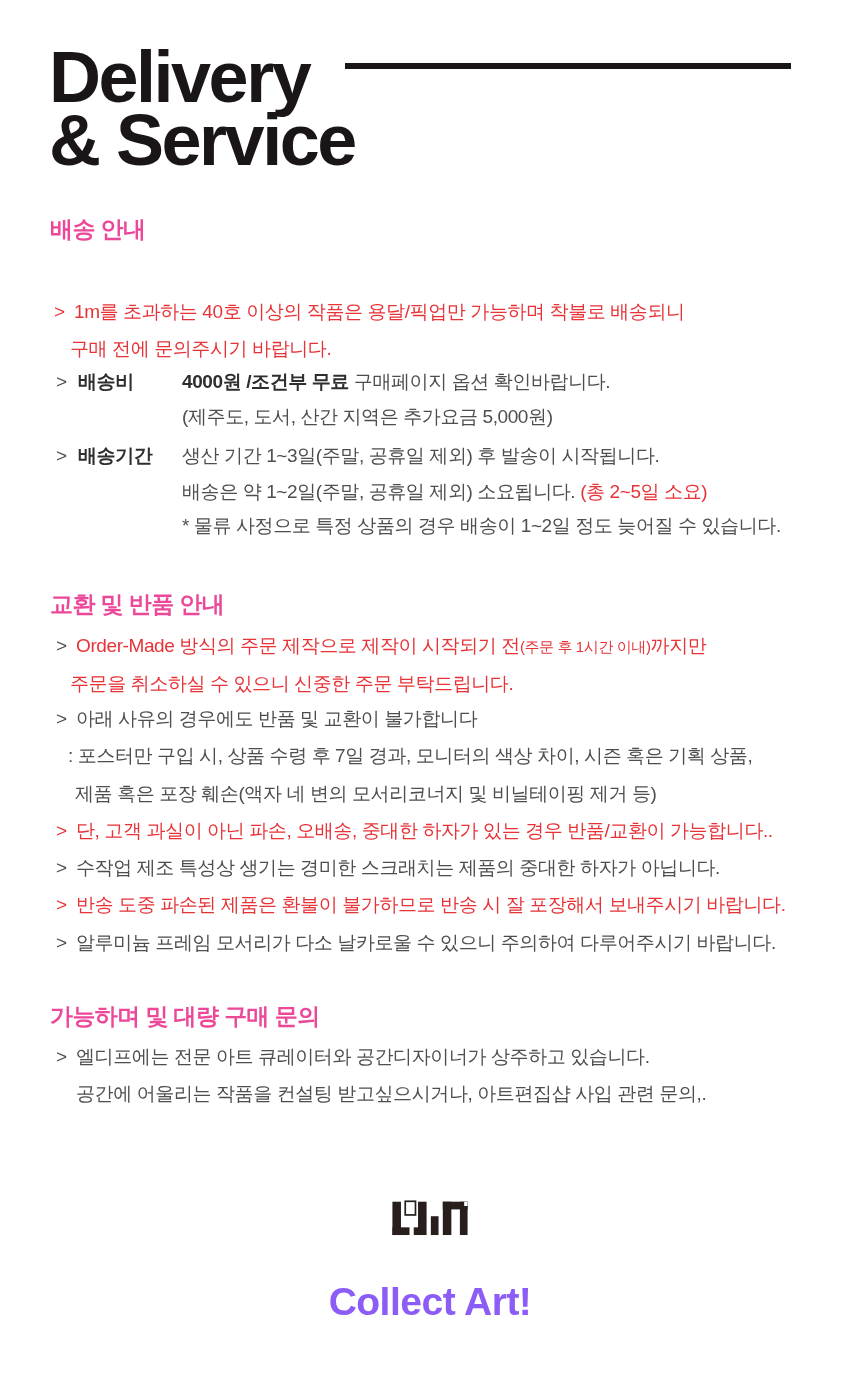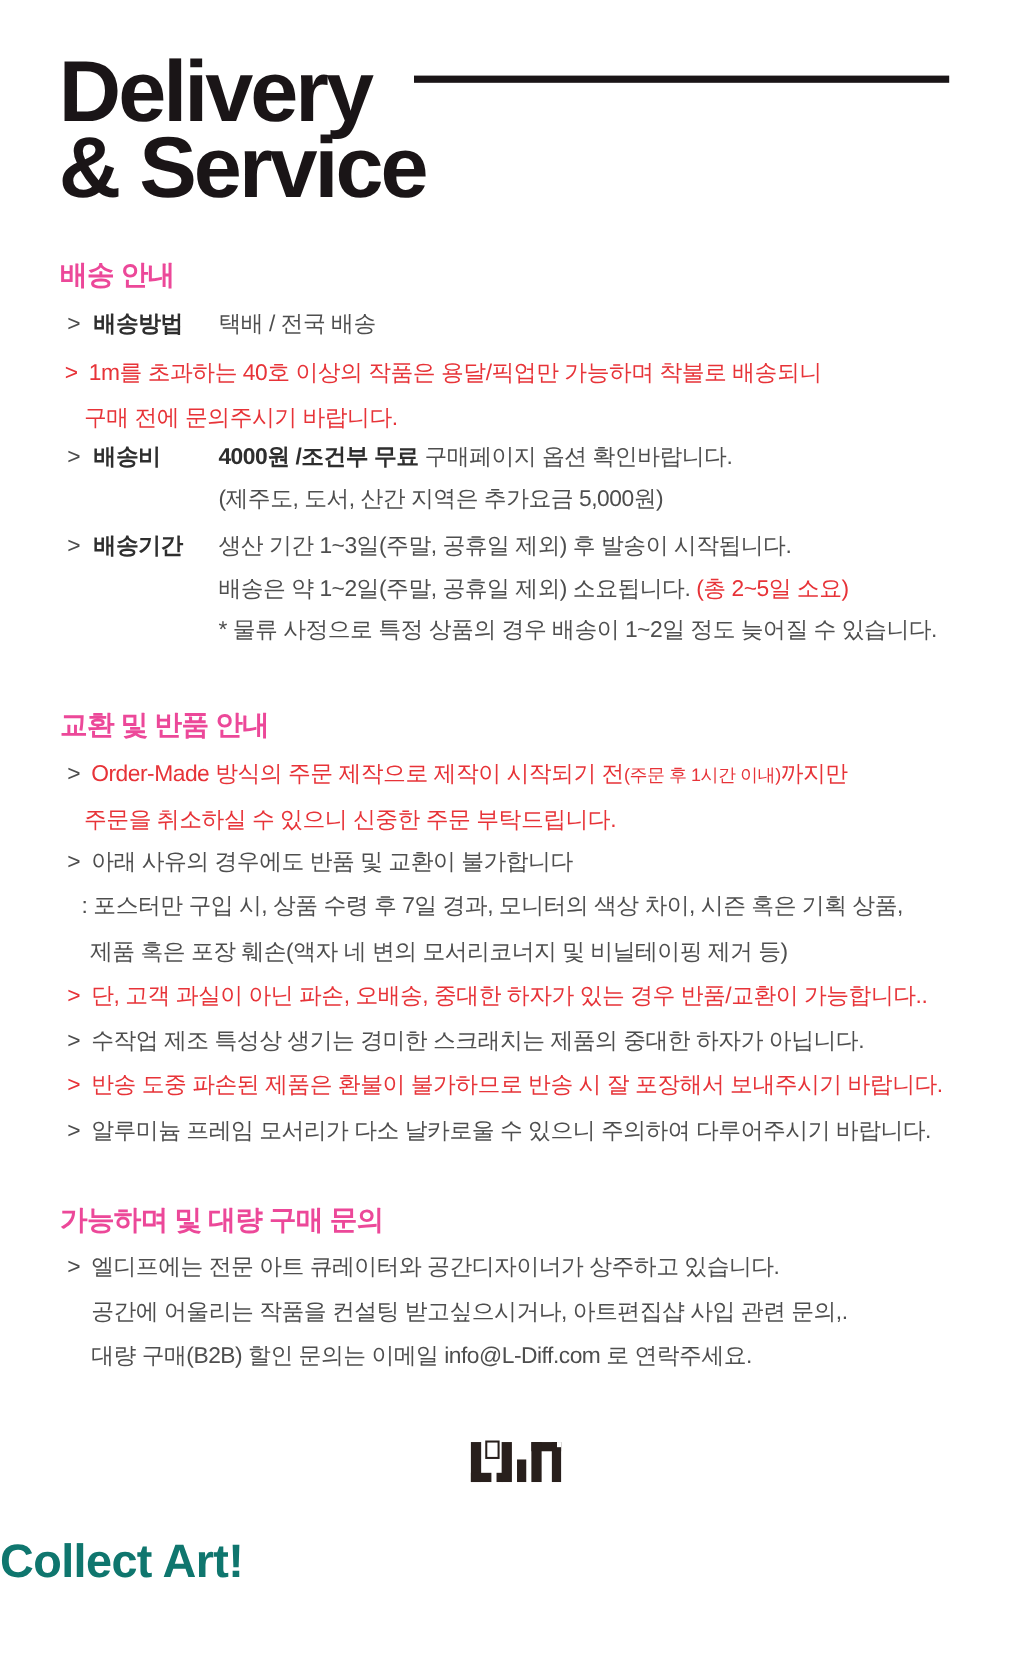--- a/index.html
+++ b/index.html
@@ -13,39 +13,36 @@
   .line{position:absolute;left:56px;font-size:19px;line-height:26px;color:#4e4e4e;
       letter-spacing:-0.4px;white-space:nowrap;}
   .bul{display:inline-block;width:20px;}
   .row .bul{width:22px;}
   .lbl{display:inline-block;width:104px;font-weight:700;color:#2e2e2e;}
   .red{color:#e73338;}
   .bul-dark{color:#4e4e4e;}
   .bold{font-weight:700;color:#2e2e2e;}
   .small{font-size:15px;}
   .logo{position:absolute;left:386px;top:1200px;}
-  .slogan{position:absolute;left:0;top:1279px;width:100%;text-align:left;
-      font-size:39px;line-height:45px;font-weight:700;color:#0f766e;letter-spacing:-0.5px;}
+  .slogan{position:absolute;left:0;top:1279px;width:100%;text-align:center;
+      font-size:39px;line-height:45px;font-weight:700;color:#8b5cf6;letter-spacing:-0.5px;}
 </style>
 </head>
 <body>
 
 <div class="page">
 
   <h1 class="h1">
     <span>Delivery</span><br>
     <span>&amp; Service</span>
   </h1>
   <div class="rule"></div>
 
   <h2 class="stitle" style="top:214px">배송 안내</h2>
 
-  <div class="line row" style="top:258px">
-    <span class="bul">&gt;</span><span class="lbl">배송방법</span><span>택배 / 전국 배송</span>
-  </div>
 
   <div class="line red" style="top:299px;left:54px">
     <span class="bul">&gt;</span><span>1m를 초과하는 40호 이상의 작품은 용달/픽업만 가능하며 착불로 배송되니</span>
   </div>
   <div class="line red" style="top:336px;left:70px">구매 전에 문의주시기 바랍니다.</div>
 
   <div class="line row" style="top:369px">
     <span class="bul">&gt;</span><span class="lbl">배송비</span><span class="bold">4000원 /조건부 무료</span><span> 구매페이지 옵션 확인바랍니다.</span>
   </div>
   <div class="line" style="top:404px;left:182px">(제주도, 도서, 산간 지역은 추가요금 5,000원)</div>
@@ -83,23 +80,20 @@
   <div class="line" style="top:930px">
     <span class="bul">&gt;</span><span>알루미늄 프레임 모서리가 다소 날카로울 수 있으니 주의하여 다루어주시기 바랍니다.</span>
   </div>
 
   <h2 class="stitle" style="top:1001px">가능하며 및 대량 구매 문의</h2>
 
   <div class="line" style="top:1044px">
     <span class="bul">&gt;</span><span>엘디프에는 전문 아트 큐레이터와 공간디자이너가 상주하고 있습니다.</span>
   </div>
   <div class="line" style="top:1081px;left:76px">공간에 어울리는 작품을 컨설팅 받고싶으시거나, 아트편집샵 사입 관련 문의,.</div>
-  <div class="line" style="top:1118px;left:76px">
-    <span>대량 구매(B2B) 할인 문의는 이메일 </span><span>info@L-Diff.com</span><span> 로 연락주세요.</span>
-  </div>
 
   <svg class="logo" width="88" height="41" viewBox="0 7 88 48" xmlns="http://www.w3.org/2000/svg">
     <g fill="#281f1c">
       <rect x="0" y="9" width="10" height="39"></rect>
       <rect x="0" y="39" width="20" height="9"></rect>
       <rect x="25" y="39" width="6" height="9"></rect>
       <rect x="30" y="9" width="10" height="39"></rect>
       <rect x="45" y="26" width="9" height="22"></rect>
       <rect x="59" y="9" width="29" height="9"></rect>
       <rect x="59" y="9" width="10" height="39"></rect>

